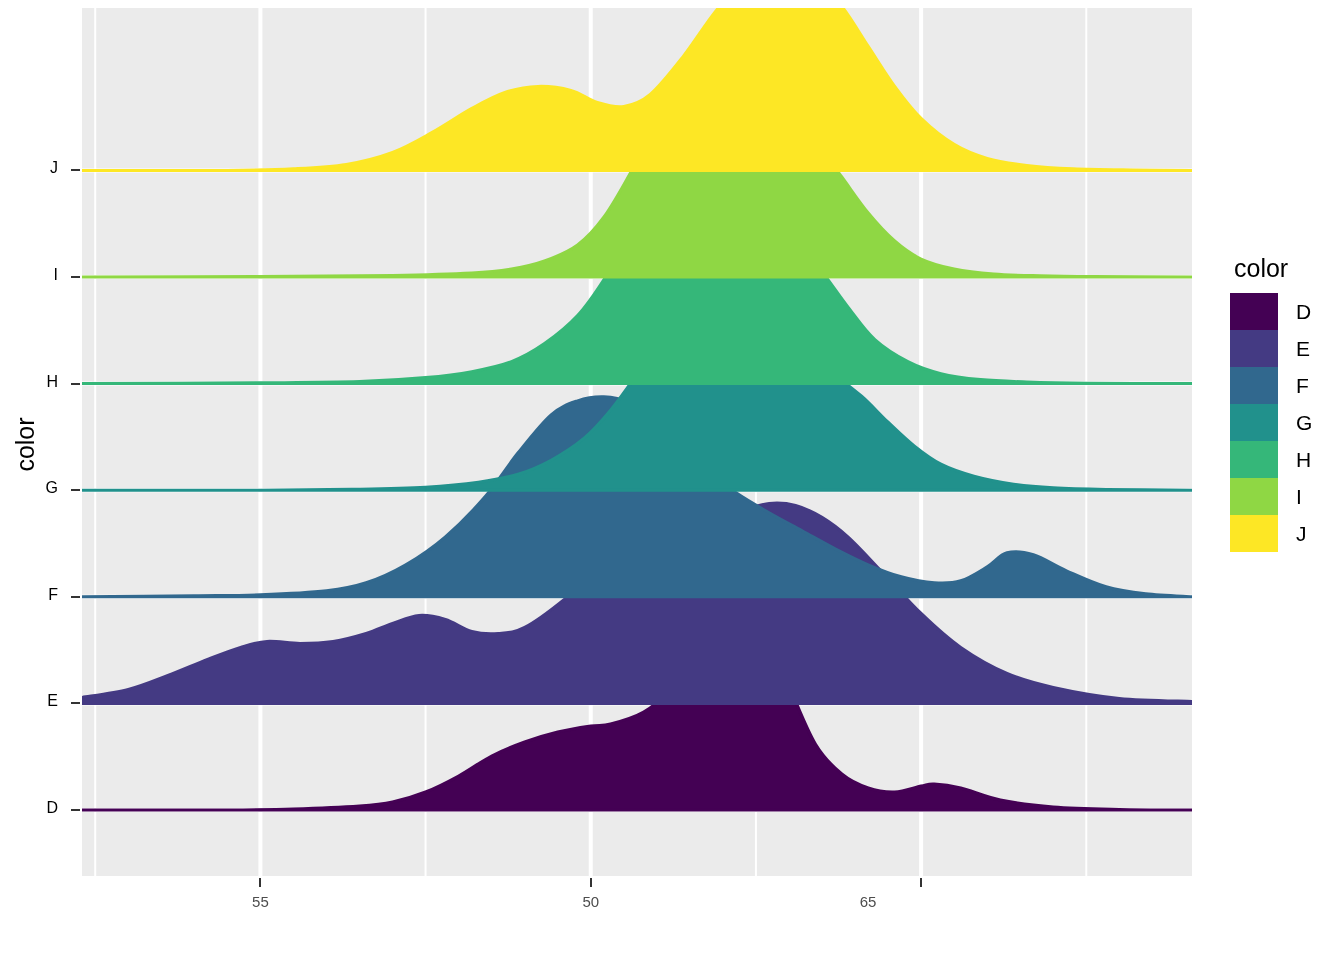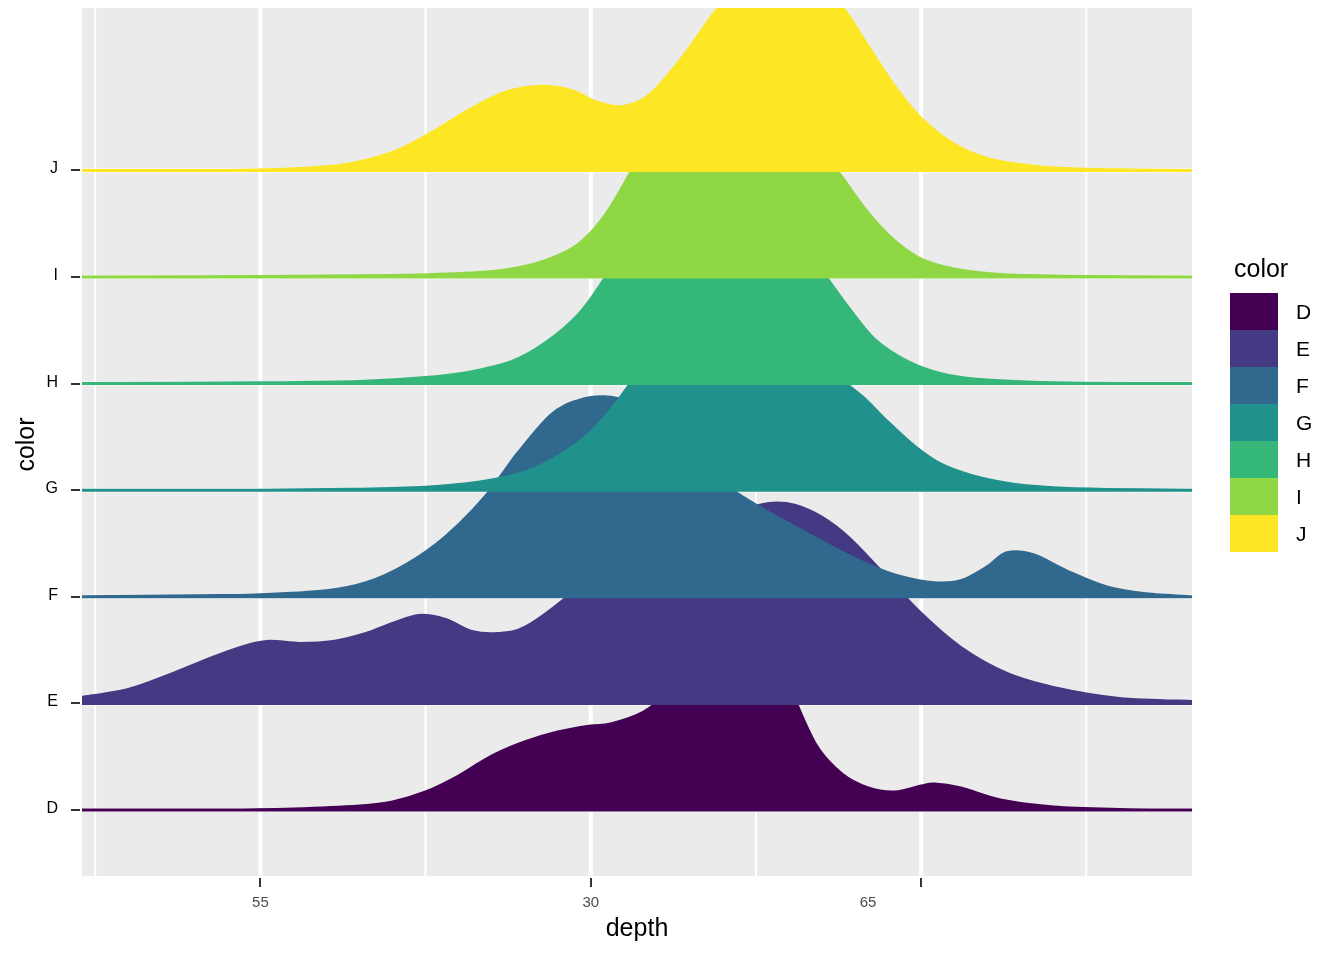--- a/index.html
+++ b/index.html
@@ -156,25 +156,24 @@
       <div class="ytick-mark" style="position: absolute; left: 71px; top: 169.4px;"></div>
     </div>
 
   <div id="x-axis-ticks">
       <div class="xtick-mark" style="left: 259.393px; top: 878px;"></div>
       <div class="xtick-mark" style="left: 589.75px; top: 878px;"></div>
       <div class="xtick-mark" style="left: 920.107px; top: 878px;"></div>
     </div>
   <div id="x-axis-labels">
       <div class="xtick-label" style="left: 260.393px; top: 892px;">55</div>
-      <div class="xtick-label" style="left: 590.75px; top: 892px;">30</div>
+      <div class="xtick-label" style="left: 590.75px; top: 892px;">50</div>
       <div class="xtick-label" style="left: 868px; top: 892px;">65</div>
     </div>
 
-  <div id="x-axis-title">depth</div>
   <div id="y-axis-title">color</div>
 
   <div id="legend">
     <div id="legend-title">color</div>
     <div id="legend-items">
         <div class="legend-row">
           <span class="legend-swatch" style="background: rgb(68, 1, 84);"></span>
           <span class="legend-label">D</span>
         </div>
         <div class="legend-row">

